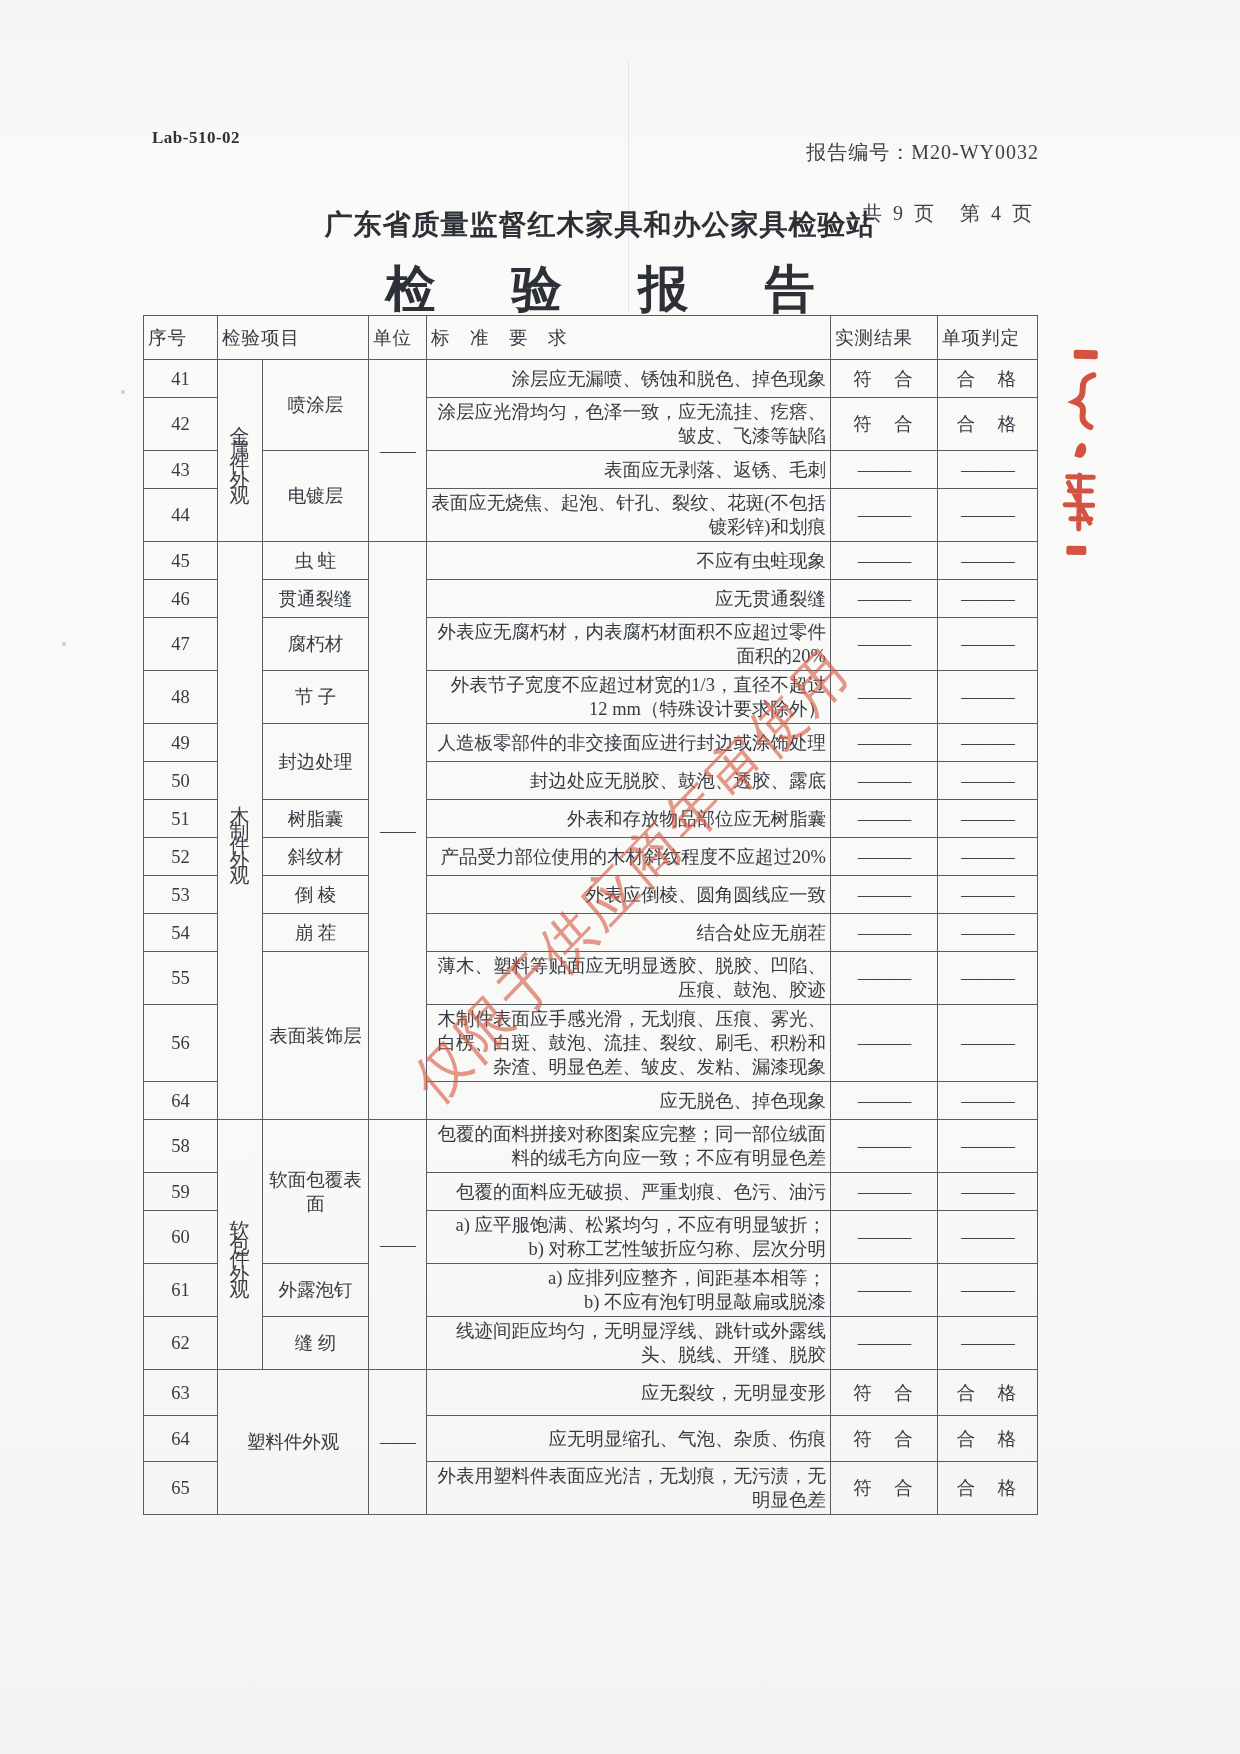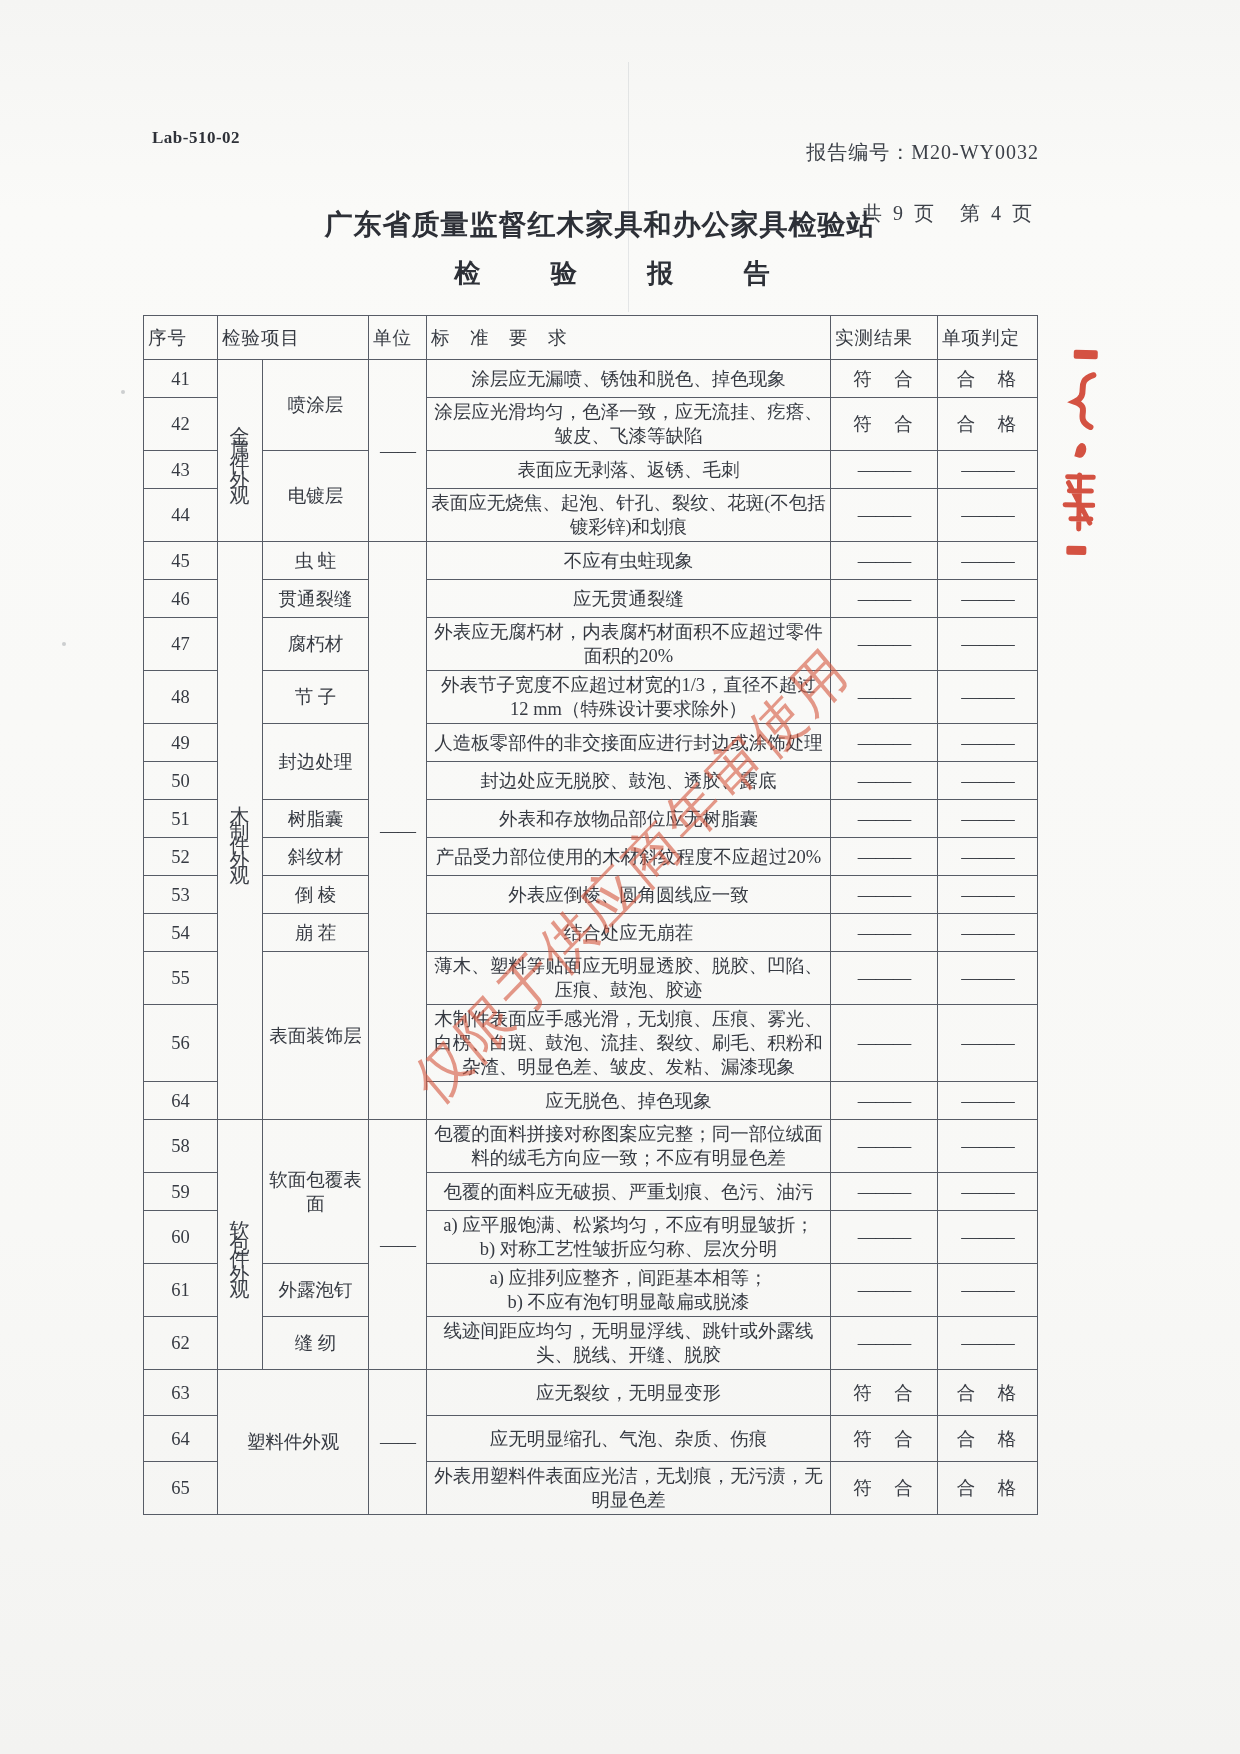--- a/index.html
+++ b/index.html
@@ -4,28 +4,28 @@
 <style>
   * { margin:0; padding:0; box-sizing:border-box; }
   body { width:1240px; height:1754px; font-family:"Liberation Serif","DejaVu Serif",serif; color:#34383f; }
   .sheet { position:relative; width:1240px; height:1754px; overflow:hidden;
            background:linear-gradient(180deg,#f5f5f3 0%,#fafaf8 12%,#f8f8f6 70%,#f3f3f1 100%); }
 
   .lab-code { position:absolute; left:152px; top:128px; font-size:17px; font-weight:bold; letter-spacing:.5px; color:#2e3138; }
   .report-no { position:absolute; top:139px; right:201px; font-size:20px; color:#3c4048; letter-spacing:1px; }
   .pagination { position:absolute; top:177px; right:205px; font-size:20px; color:#3c4048; letter-spacing:3px;margin-top:23px; }
   .station { position:absolute; top:206px; left:0; width:1200px; text-align:center; font-size:28px; font-weight:bold; color:#2d3037; letter-spacing:1px; }
-  .report-title { position:absolute; top:256px; left:12px; width:1200px; text-align:center; font-size:26px; font-weight:bold; color:#2d3037; letter-spacing:32px; text-indent:32px;font-family:Liberation Serif, serif; }
+  .report-title { position:absolute; top:256px; left:0; width:1200px; text-align:center; font-size:50px; font-weight:bold; color:#2d3037; letter-spacing:32px; text-indent:32px;font-family:Liberation Serif, serif; }
 
   table.report { position:absolute; left:143px; top:315px; width:894px; border-collapse:collapse; table-layout:fixed; z-index:1; }
   table.report td { border:1.5px solid #575c66; vertical-align:middle; font-size:18.5px; line-height:24px; color:#363a42; padding:2px 4px; }
   tr.head td { height:44px; text-align:left; letter-spacing:1px; }
   tr.h1 td { height:38px; } tr.h1b td { height:46px; } tr.h2 td { height:50px; } tr.h3 td { height:74px; }
   td.c { text-align:center; }
-  td.req { text-align:center; padding:3px 8px 3px 11px; white-space:pre-line; }
+  td.req { text-align:right; padding:3px 8px 3px 11px; white-space:pre-line; }
   td.groupcell { text-align:center; }
   .vtext { display:inline-block; writing-mode:vertical-rl; text-orientation:upright; letter-spacing:15px; font-size:20px; color:#3a3e46; }
   td.unitcell { color:#6d737d; font-size:20px; letter-spacing:-1px; }
   td.dash { color:#8e949f; letter-spacing:-1px; font-size:18px; }
   td.pass { letter-spacing:2px; }
 
   .watermark { position:absolute; left:288px; top:838px; width:690px; z-index:5; pointer-events:none;
                transform:rotate(-46deg) skewX(-6deg); transform-origin:center;
                font-size:56px; letter-spacing:4px; white-space:nowrap;
                color:rgba(213,90,66,0.62); text-align:center; }

